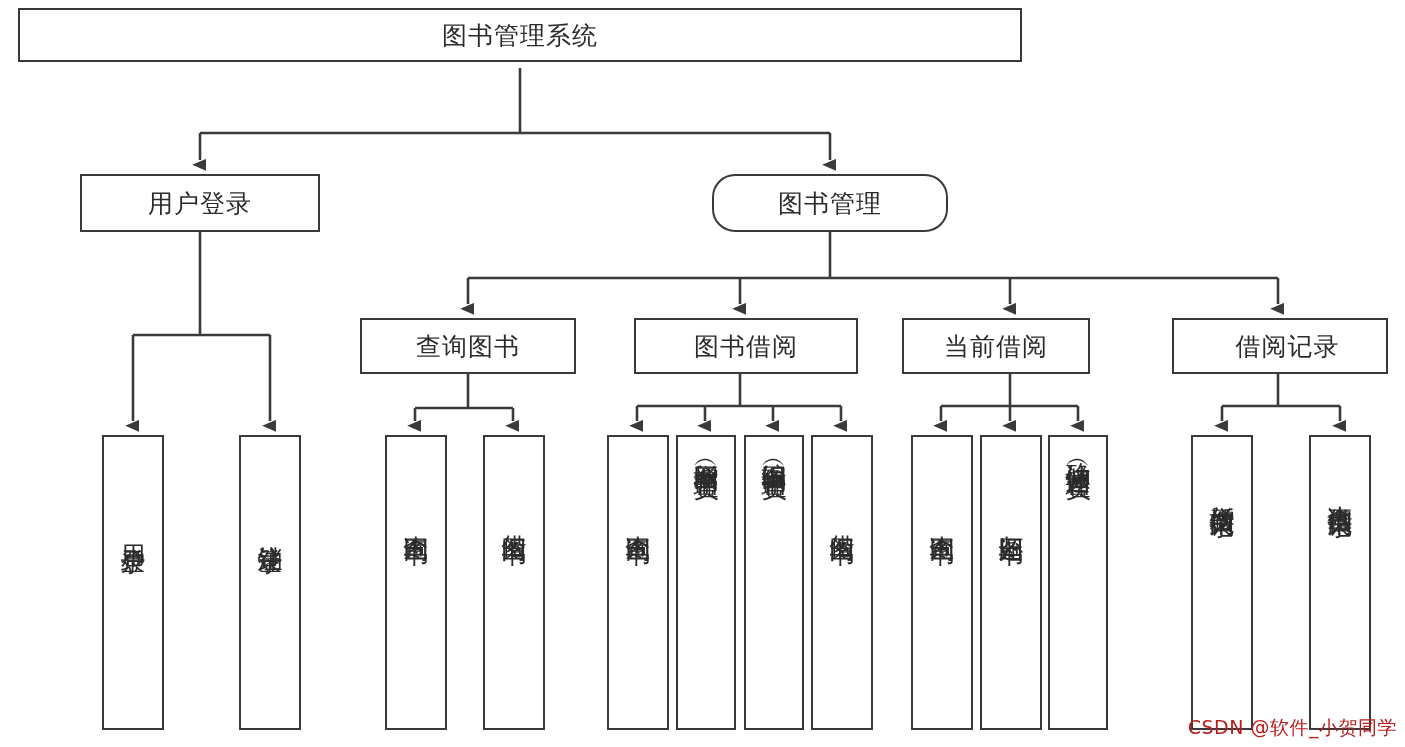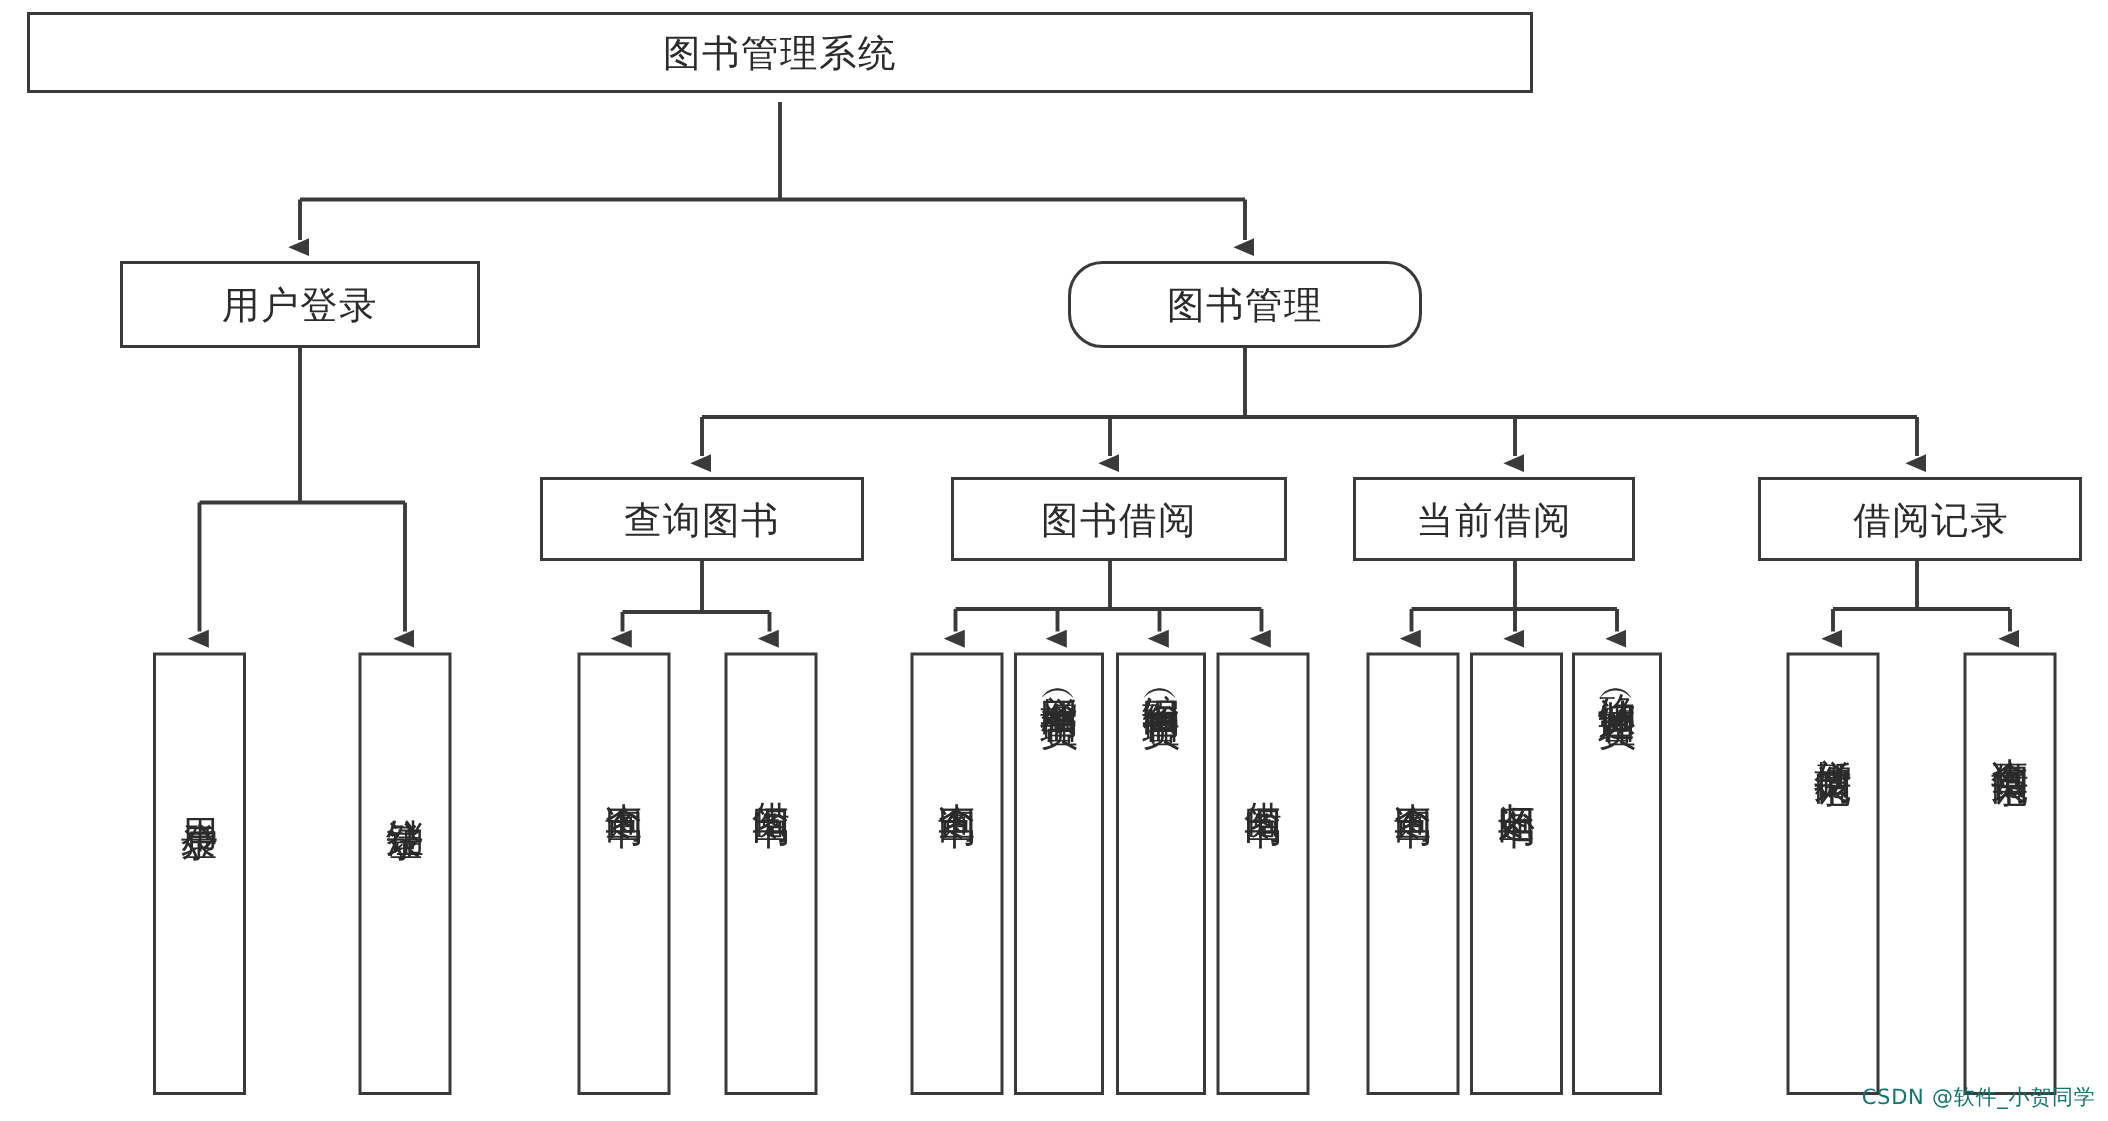--- a/index.html
+++ b/index.html
@@ -33,22 +33,22 @@
     text-orientation:upright;
     font-size:25px;
     line-height:1.08;
     letter-spacing:2px;
     white-space:nowrap;
   }
 
   #watermark{
     position:absolute;
     right:8px; bottom:6px;
-    font-size:14px;
-    color:#0f766e;
+    font-size:19px;
+    color:#b91c1c;
     letter-spacing:0.5px;
     white-space:nowrap;
   }
 </style>
 </head>
 <body>
 
 <div id="stage">
 
   <svg id="wires" viewBox="0 0 1405 747" xmlns="http://www.w3.org/2000/svg">

